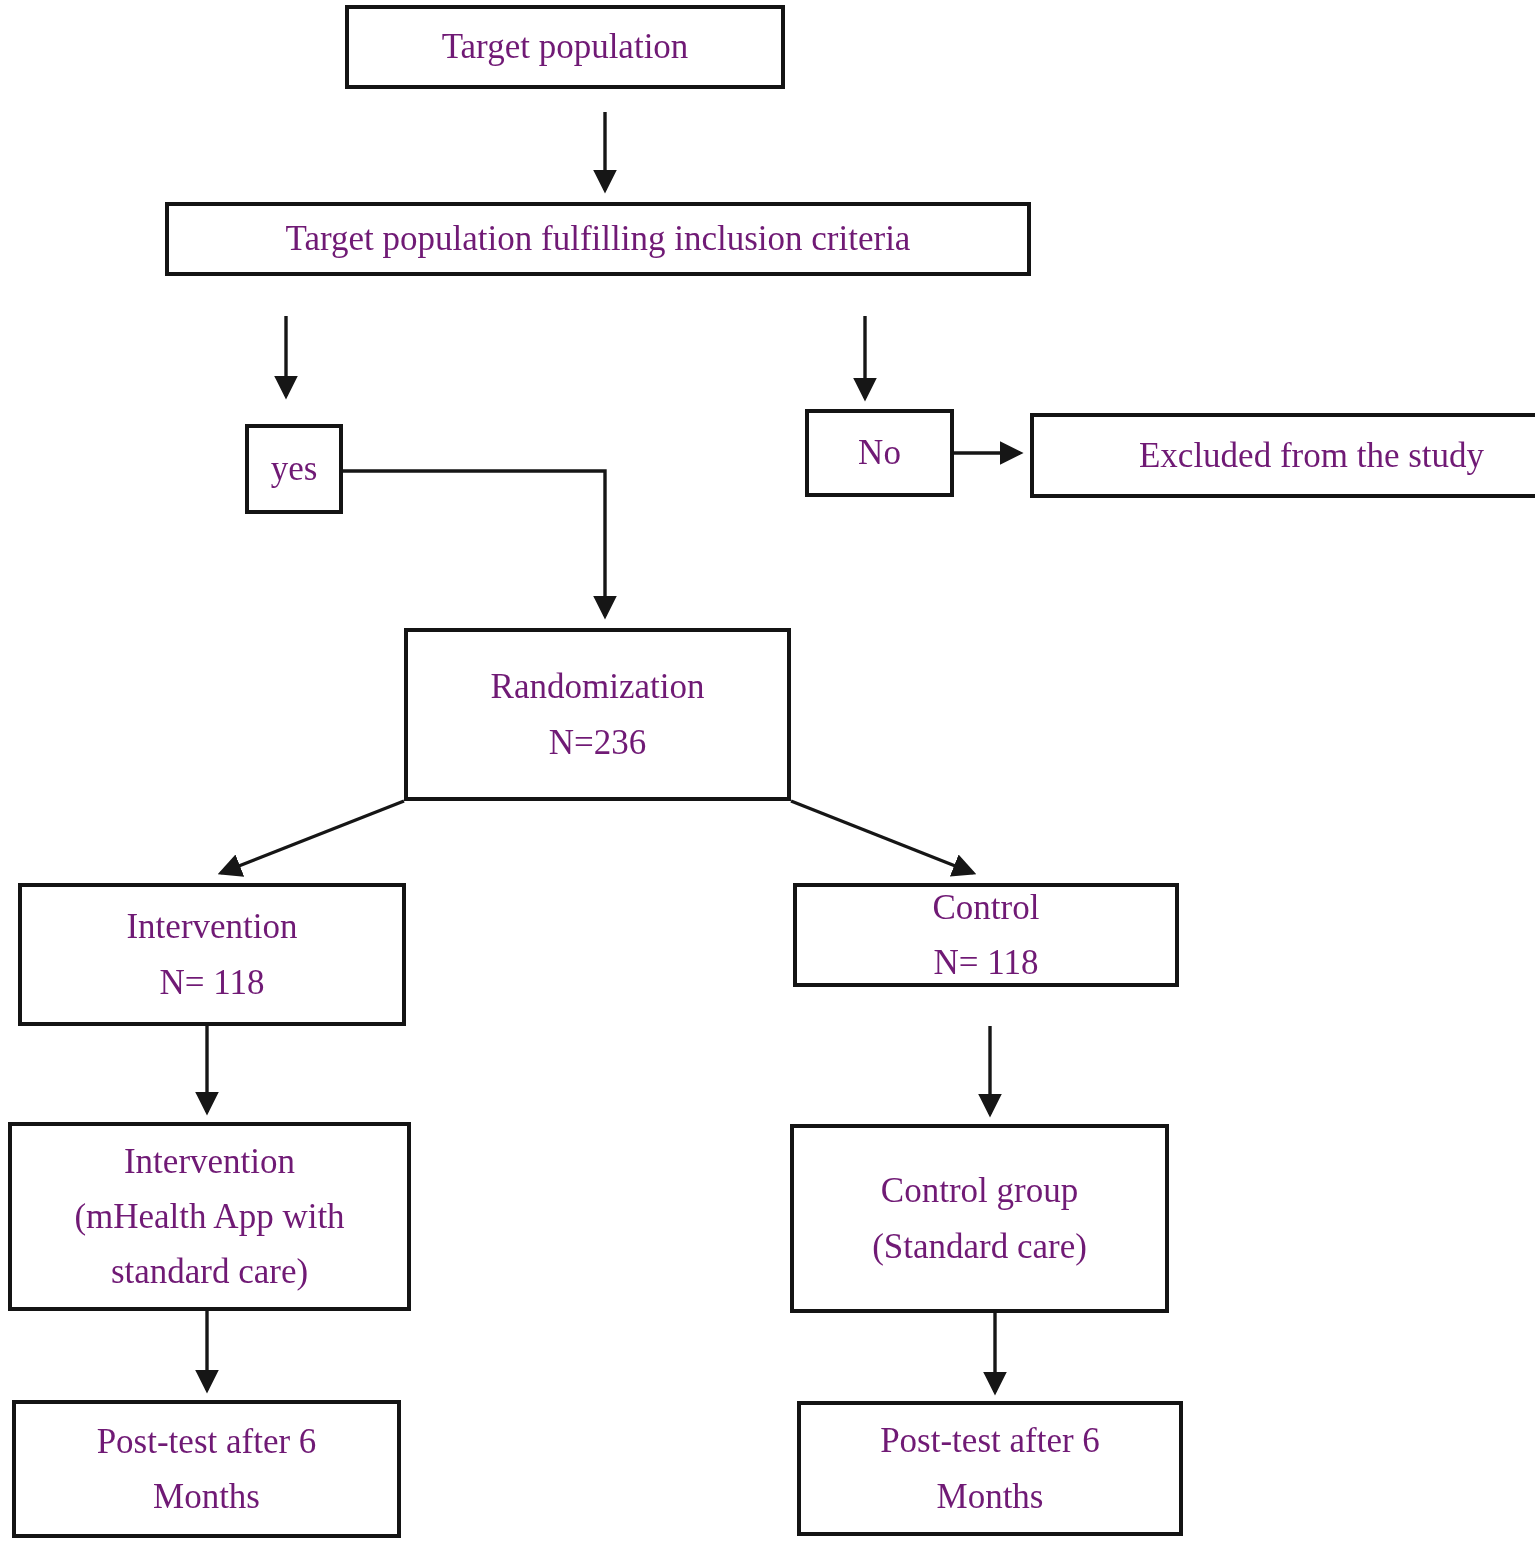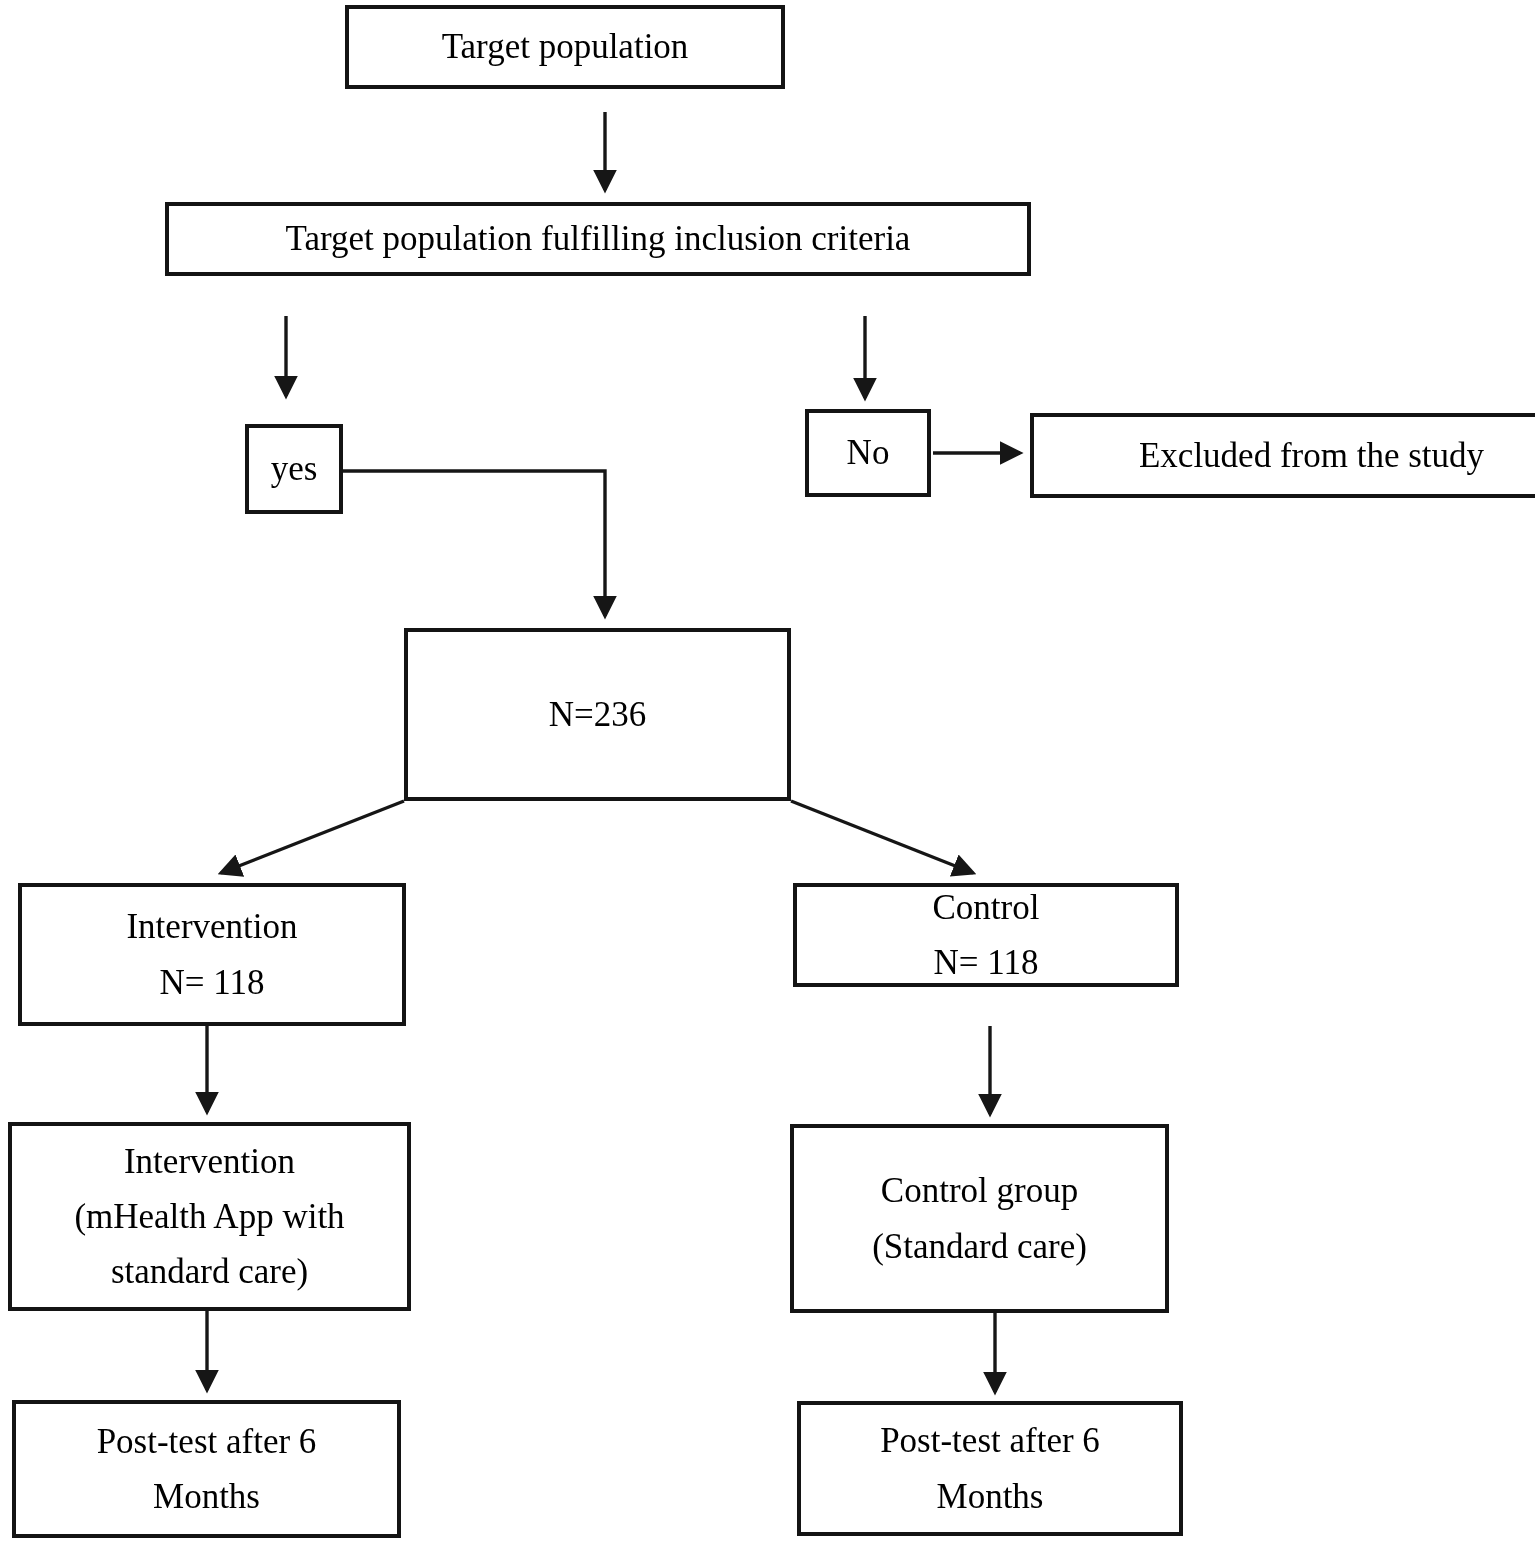--- a/index.html
+++ b/index.html
@@ -6,21 +6,21 @@
     margin: 0;
     padding: 0;
     background: #ffffff;
   }
   .canvas {
     position: relative;
     width: 1535px;
     height: 1547px;
     background: #ffffff;
     font-family: "Liberation Serif", "DejaVu Serif", serif;
-    color: #000000;
+    color: #701a75;
     overflow: hidden;
   }
   .connectors {
     position: absolute;
     left: 0;
     top: 0;
     width: 1535px;
     height: 1547px;
     pointer-events: none;
   }
@@ -75,29 +75,30 @@
   </div>
 
   <div class="node" style="left:165px; top:202px; width:866px; height:74px;">
     <div class="line">Target population fulfilling inclusion criteria</div>
   </div>
 
   <div class="node" style="left:245px; top:407px; width:98px; height:90px;margin-top:17px;">
     <div class="line">yes</div>
   </div>
 
-  <div class="node" style="left:805px; top:409px; width:126px; height:88px;">
+  <div class="node" style="left:805px; top:409px; width:149px; height:88px;">
     <div class="line">No</div>
   </div>
 
   <div class="node" style="left:1030px; top:413px; width:563px; height:85px;">
     <div class="line">Excluded from the study</div>
   </div>
 
   <div class="node" style="left:404px; top:628px; width:387px; height:173px;">
+    <div class="line">Randomization</div>
     <div class="line">N=236</div>
   </div>
 
   <div class="node" style="left:18px; top:883px; width:388px; height:143px;">
     <div class="line">Intervention</div>
     <div class="line">N= 118</div>
   </div>
 
   <div class="node" style="left:793px; top:883px; width:386px; height:104px;">
     <div class="line">Control</div>

